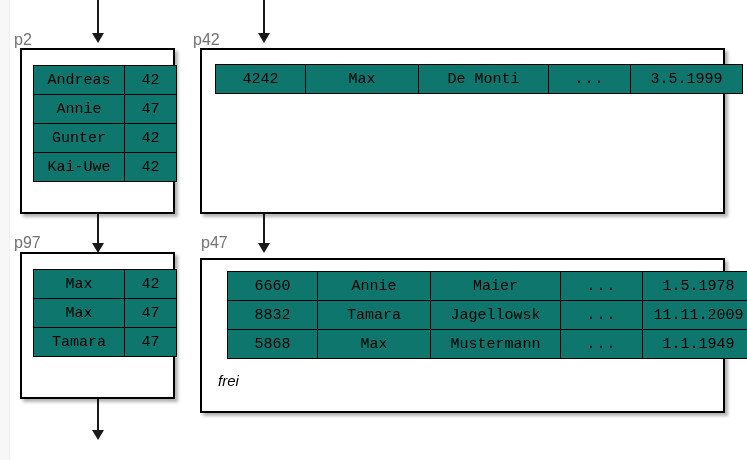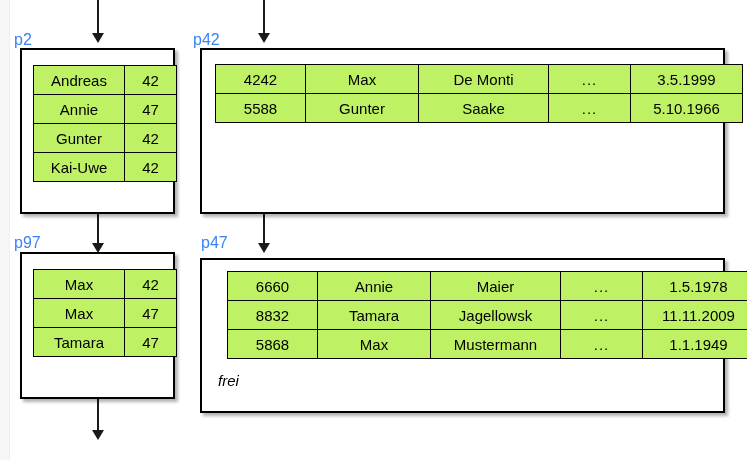--- a/index.html
+++ b/index.html
@@ -36,30 +36,31 @@
     position: absolute;
     background: #ffffff;
     border: 2px solid #000000;
     box-shadow: 3px 3px 3px rgba(0,0,0,0.30);
     box-sizing: border-box;
   }
   .page-label {
     position: absolute;
     font-size: 16px;
     line-height: 16px;
-    color: #3b82f6;
+    color: #737373;
     white-space: nowrap;
   }
 
   
   .rec-table {
     position: absolute;
     border-collapse: collapse;
     table-layout: fixed;
-    background: #bef264;
+    background: #0f766e;
+    font-family: Liberation Mono, monospace;
   }
   .rec-table td {
     border: 1px solid #000;
     text-align: center;
     font-size: 15px;
     height: 28px;
     padding: 0 2px;
     white-space: nowrap;
     color: #000;
   }
@@ -151,27 +152,20 @@
   <div class="page-box" style="left:200px; top:48px; width:525px; height:166px;">
     <table class="rec-table data-table" style="left:13px; top:14px;padding-left:19px;">
       <tbody>
         <tr>
           <td class="c0">4242</td>
           <td class="c1">Max</td>
           <td class="c2">De Monti</td>
           <td class="c3 dots">...</td>
           <td class="c4">3.5.1999</td>
         </tr>
-        <tr>
-          <td class="c0">5588</td>
-          <td class="c1">Gunter</td>
-          <td class="c2">Saake</td>
-          <td class="c3 dots">...</td>
-          <td class="c4">5.10.1966</td>
-        </tr>
       </tbody>
     </table>
   </div>
 
   <div class="page-label" style="left:14px; top:235px;">p97</div>
 
   <div class="page-box" style="left:20px; top:252px; width:155px; height:147px;">
     <table class="rec-table idx-table" style="left:11px; top:15px;">
       <tbody>
         <tr>

